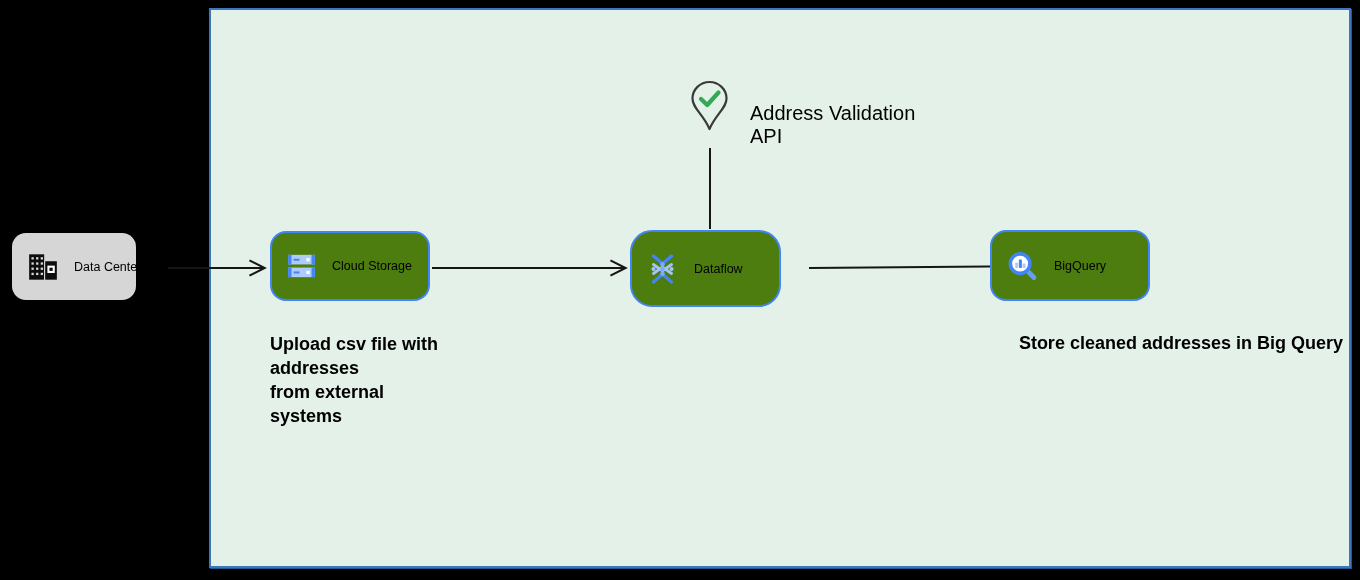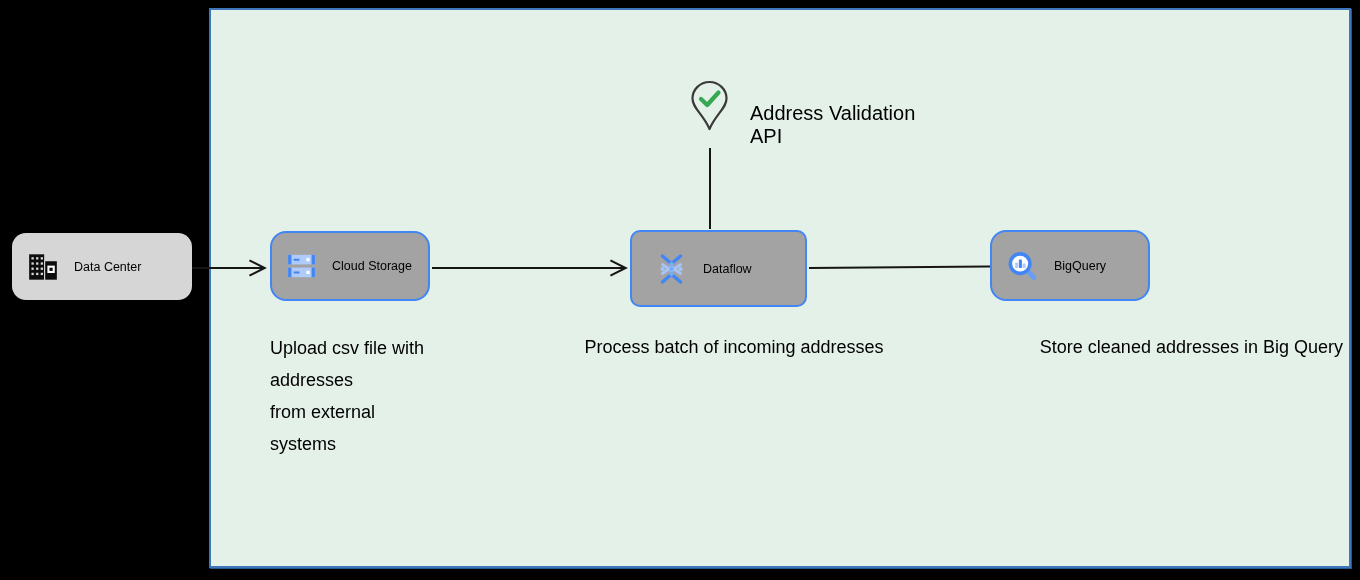--- a/index.html
+++ b/index.html
@@ -30,31 +30,31 @@
   }
   .node {
     position: absolute;
     display: flex;
     align-items: center;
     z-index: 3;
     box-sizing: border-box;
   }
   .node-gray {
     left: 12px; top: 233px;
-    width: 180px; height: 67px;
+    width: 124px; height: 67px;
     background: #d6d6d6;
     border-radius: 14px;
   }
   .node-blue {
-    background: #a3a3a3;
+    background: #4d7c0f;
     border: 2px solid #4285f4;
     border-radius: 16px;
   }
   .node-cloud-storage { left: 270px; top: 231px; width: 160px; height: 70px; }
-  .node-dataflow     { left: 630px; top: 230px; width: 177px; height: 77px; border-radius: 10px; padding-left: 9px; }
+  .node-dataflow     { left: 630px; top: 230px; width: 151px; height: 77px; border-radius: 22px; }
   .node-bigquery     { left: 990px; top: 230px; width: 160px; height: 71px; }
   .nicon { display: inline-flex; margin-left: 15px; flex: 0 0 auto; }
   .node-gray .nicon { margin-left: 16px; }
   .nlabel {
     margin-left: 16px;
     font-size: 12.5px;
     white-space: nowrap;
   }
   .pin {
     position: absolute;
@@ -67,22 +67,23 @@
     width: 200px;
     font-size: 20px;
     line-height: 23px;
     white-space: pre-line;
     z-index: 3;
     margin-top: 12px;
   }
   .caption {
     position: absolute;
     font-size: 18px;
-    line-height: 32px;
-    z-index: 3;
+    line-height: 24px;
+    z-index: 3;
+    font-weight: bold;
   }
   .caption-upload {
     left: 270px; top: 332px;
     width: 230px;
     white-space: pre-line;
   }
   .caption-process {
     left: 554px; top: 331px;
     width: 360px;
     text-align: center;
@@ -193,16 +194,15 @@
       <path d="M12,19 L18.2,25 L29.5,12.5" fill="none" stroke="#34a853" stroke-width="4.2" stroke-linecap="round" stroke-linejoin="round"></path>
     </svg>
   </div>
   <div class="annotation">Address Validation
 API</div>
 
   <div class="caption caption-upload">Upload csv file with
 addresses
 from external
 systems</div>
-  <div class="caption caption-process">Process batch of incoming addresses</div>
   <div class="caption caption-store">Store cleaned addresses in Big Query</div>
 
 </div>
 
 </body></html>

